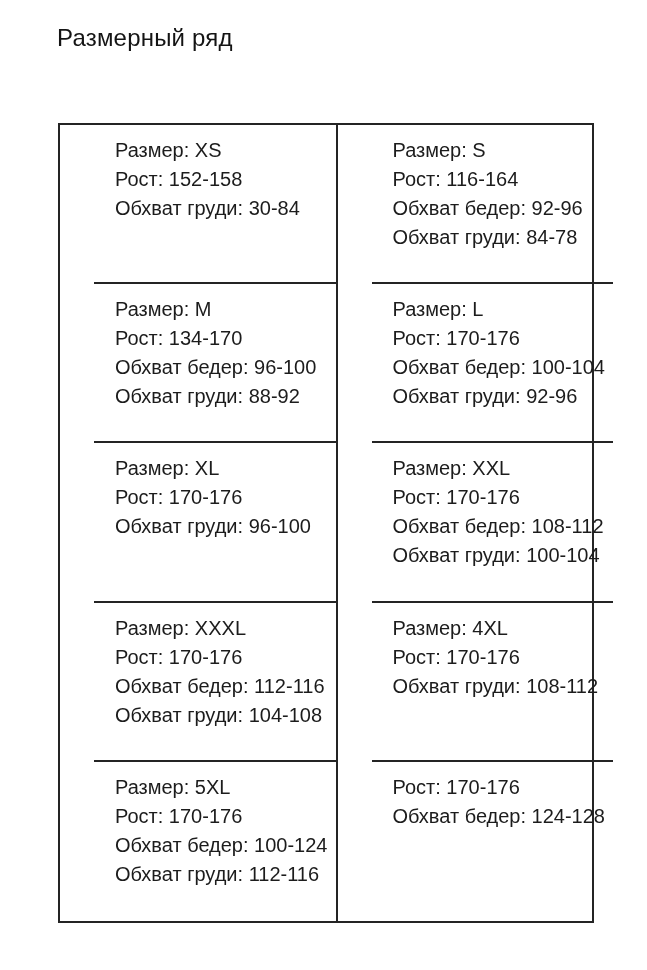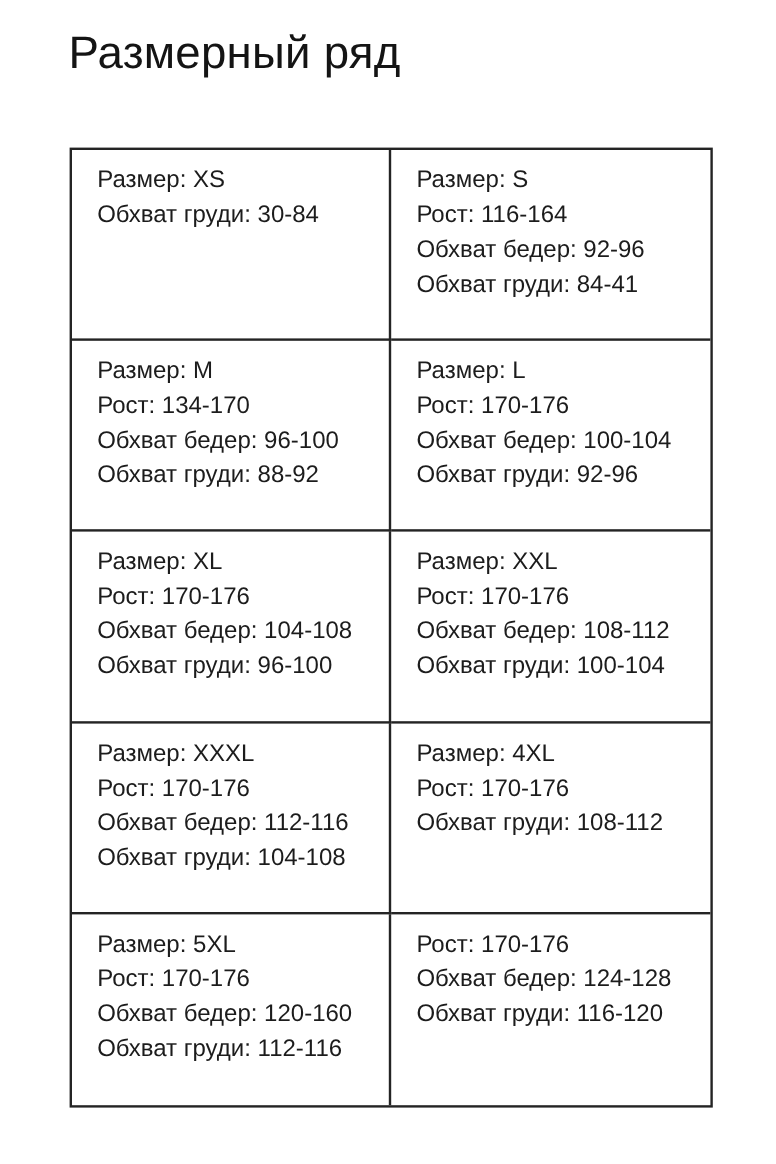--- a/index.html
+++ b/index.html
@@ -8,87 +8,88 @@
     background: #ffffff;
     font-family: "Liberation Sans", sans-serif;
     color: #1c1c1c;
     position: relative;
     overflow: hidden;
   }
   .title {
     position: absolute;
     left: 57px; top: 24px;
     margin: 0;
-    font-size: 38px;
+    font-size: 24px;
     font-weight: 400;
     letter-spacing: 0.2px;
     color: #141414;
   }
   .size-table {
     position: absolute;
     left: 58px; top: 123px;
     width: 536px; height: 800px;
     display: grid;
     grid-template-columns: 1fr 1fr;
     grid-template-rows: repeat(5, 1fr);
     border: 2px solid #242424;
     box-sizing: border-box;
   }
   .cell {
     border-right: 2px solid #242424;
     border-bottom: 2px solid #242424;
     box-sizing: border-box;
     padding: 11px 8px 4px 21px;
+    margin-left: 34px;
   }
   .cell:nth-child(2n) { border-right: none; }
   .cell:nth-child(n+9) { border-bottom: none; }
   .line {
     font-size: 20px;
     line-height: 29px;
     white-space: nowrap;
   }
   .line span { white-space: pre; }
 </style>
 </head>
 <body>
 
 <h1 class="title">Размерный ряд</h1>
 
 <div class="size-table">
 
   <div class="cell">
     <div class="line"><span>Размер: </span><span>XS</span></div>
+    <div class="line"><span>Рост: </span><span>152-158</span></div>
     <div class="line"><span>Обхват груди: </span><span>30-84</span></div>
   </div>
 
   <div class="cell">
     <div class="line"><span>Размер: </span><span>S</span></div>
     <div class="line"><span>Рост: </span><span>116-164</span></div>
     <div class="line"><span>Обхват бедер: </span><span>92-96</span></div>
-    <div class="line"><span>Обхват груди: </span><span>84-41</span></div>
+    <div class="line"><span>Обхват груди: </span><span>84-78</span></div>
   </div>
 
   <div class="cell">
     <div class="line"><span>Размер: </span><span>M</span></div>
     <div class="line"><span>Рост: </span><span>134-170</span></div>
     <div class="line"><span>Обхват бедер: </span><span>96-100</span></div>
     <div class="line"><span>Обхват груди: </span><span>88-92</span></div>
   </div>
 
   <div class="cell">
     <div class="line"><span>Размер: </span><span>L</span></div>
     <div class="line"><span>Рост: </span><span>170-176</span></div>
     <div class="line"><span>Обхват бедер: </span><span>100-104</span></div>
     <div class="line"><span>Обхват груди: </span><span>92-96</span></div>
   </div>
 
   <div class="cell">
     <div class="line"><span>Размер: </span><span>XL</span></div>
     <div class="line"><span>Рост: </span><span>170-176</span></div>
-    <div class="line"><span>Обхват бедер: </span><span>104-108</span></div>
     <div class="line"><span>Обхват груди: </span><span>96-100</span></div>
   </div>
 
   <div class="cell">
     <div class="line"><span>Размер: </span><span>XXL</span></div>
     <div class="line"><span>Рост: </span><span>170-176</span></div>
     <div class="line"><span>Обхват бедер: </span><span>108-112</span></div>
     <div class="line"><span>Обхват груди: </span><span>100-104</span></div>
   </div>
 
@@ -101,23 +102,22 @@
 
   <div class="cell">
     <div class="line"><span>Размер: </span><span>4XL</span></div>
     <div class="line"><span>Рост: </span><span>170-176</span></div>
     <div class="line"><span>Обхват груди: </span><span>108-112</span></div>
   </div>
 
   <div class="cell">
     <div class="line"><span>Размер: </span><span>5XL</span></div>
     <div class="line"><span>Рост: </span><span>170-176</span></div>
-    <div class="line"><span>Обхват бедер: </span><span>120-160</span></div>
+    <div class="line"><span>Обхват бедер: </span><span>100-124</span></div>
     <div class="line"><span>Обхват груди: </span><span>112-116</span></div>
   </div>
 
   <div class="cell">
     <div class="line"><span>Рост: </span><span>170-176</span></div>
     <div class="line"><span>Обхват бедер: </span><span>124-128</span></div>
-    <div class="line"><span>Обхват груди: </span><span>116-120</span></div>
   </div>
 
 </div>
 
 </body></html>

